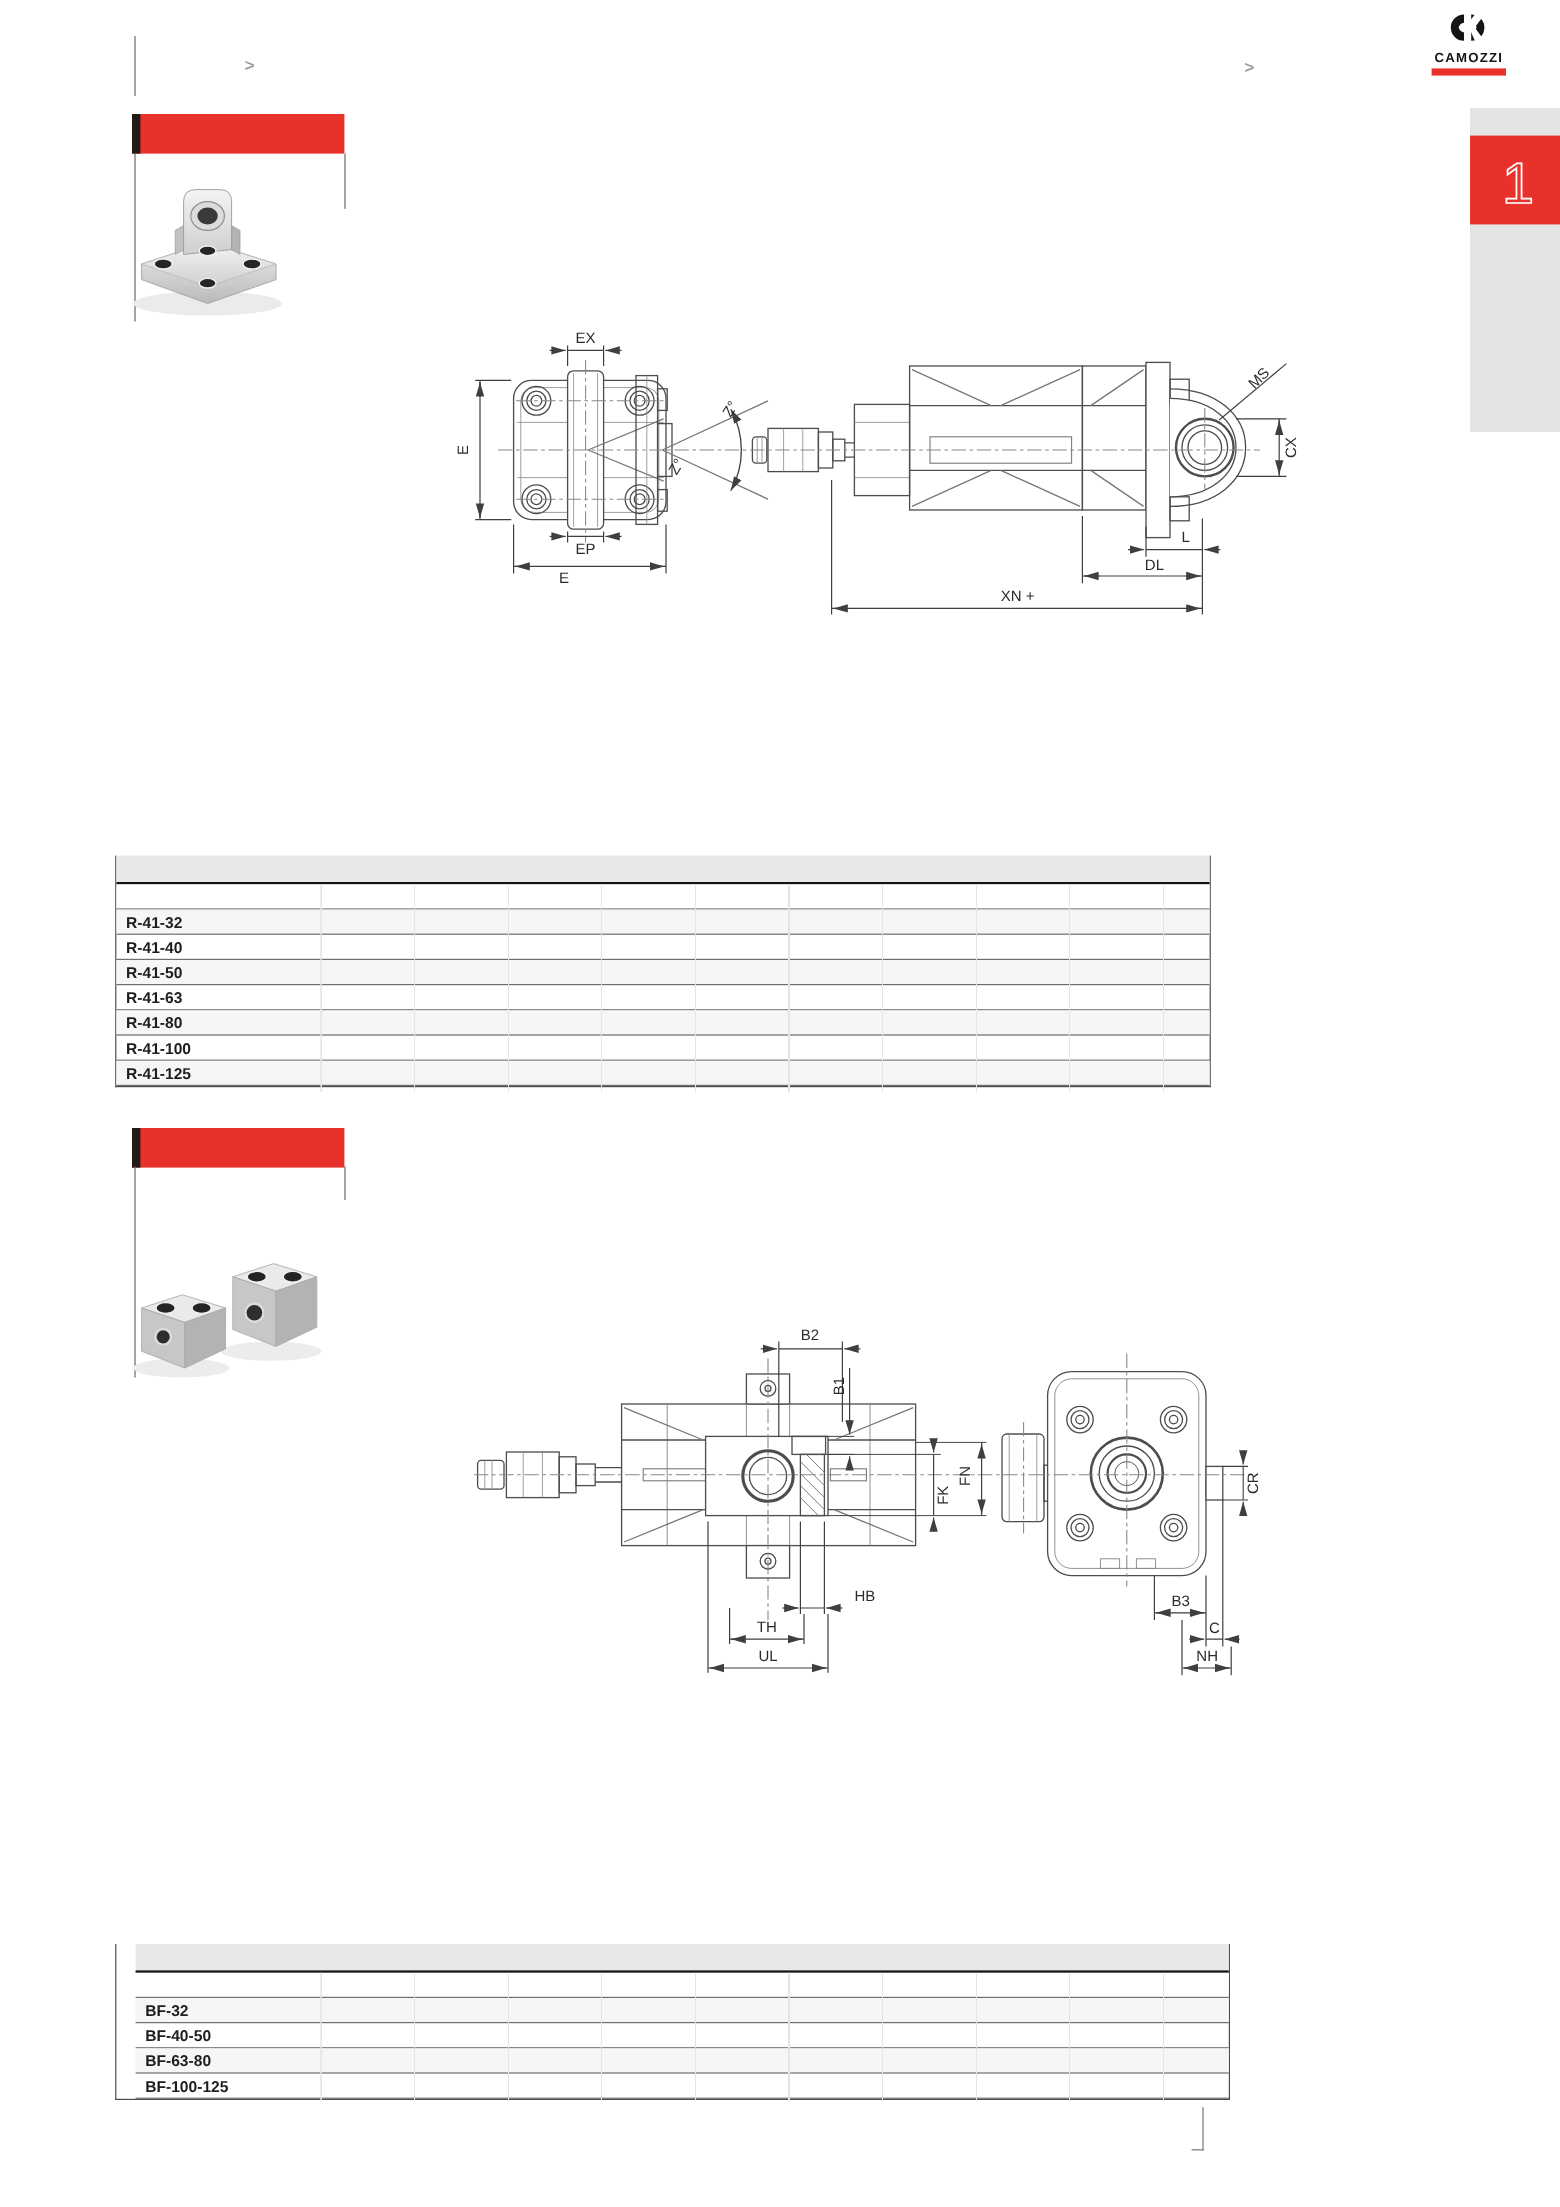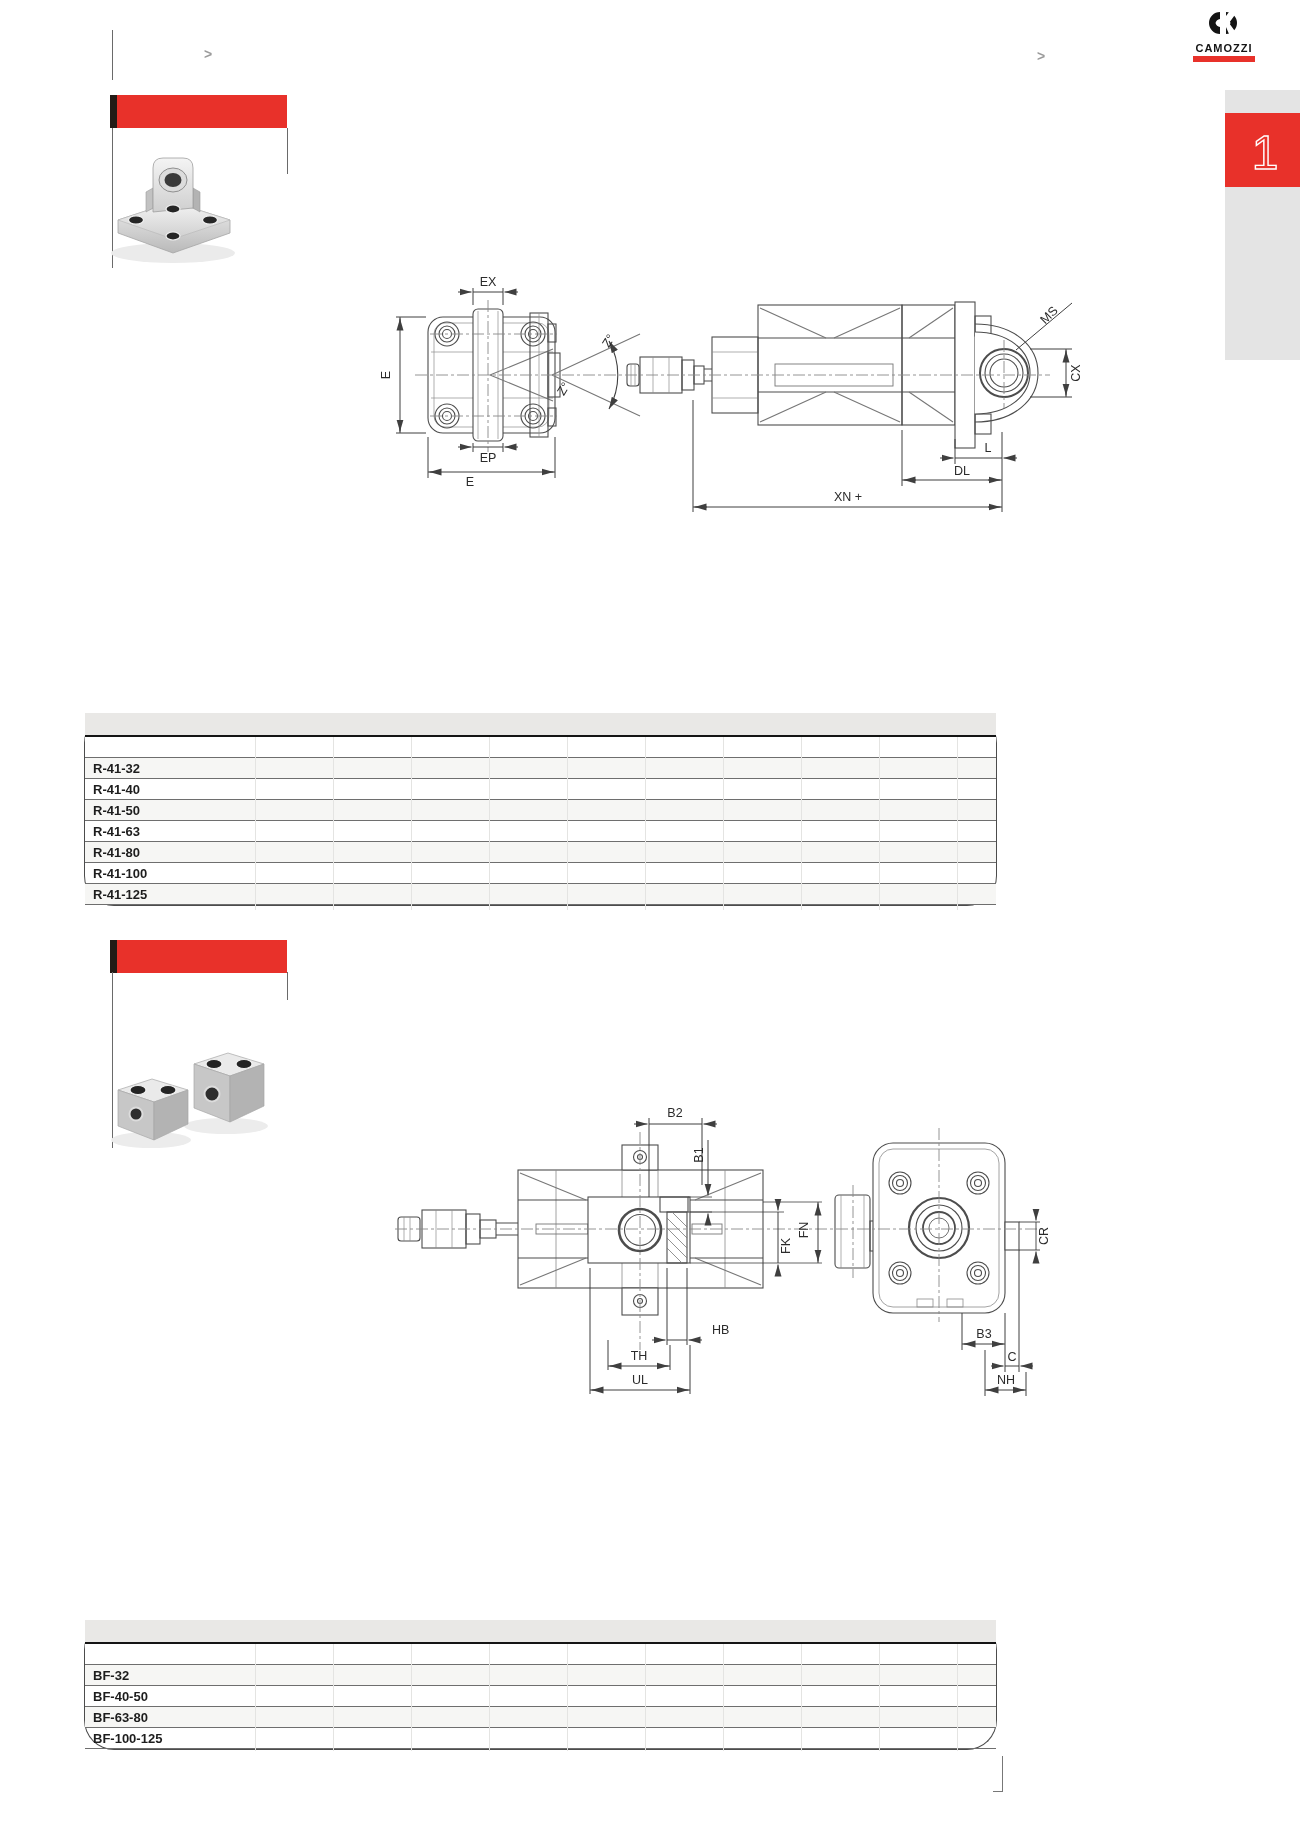--- a/index.html
+++ b/index.html
@@ -11,21 +11,21 @@
   .banner{position:absolute;left:110px;width:177px;height:33px;background:#e8312a;}
   .banner .edge{position:absolute;left:0;top:0;width:7px;height:33px;background:#241b16;}
   
   .tabgray{position:absolute;left:1225px;top:90px;width:75px;height:270px;background:#e4e4e4;}
   .tabred{position:absolute;left:1225px;top:113px;width:75px;height:74px;background:#e8312a;}
   
   .brand{position:absolute;left:1193px;top:8px;width:62px;}
   .brandname{display:block;text-align:center;font-size:11px;font-weight:bold;letter-spacing:1px;color:#151515;}
   .brandbar{display:block;margin-top:2px;height:6px;background:#e8312a;}
   
-  .cattable{position:absolute;left:84px;width:911px;border-left:1px solid #4c4c4c;border-right:1px solid #4c4c4c;border-bottom:1px solid #4c4c4c;border-radius:30px;}
+  .cattable{position:absolute;left:96px;width:911px;border-left:1px solid #4c4c4c;border-right:1px solid #4c4c4c;border-bottom:1px solid #4c4c4c;}
   .thead{height:22px;background:#e9e8e6;border-bottom:2px solid #141414;}
   .subhead{height:20px;background:#fff;border-bottom:1px solid #6e6e6e;}
   .trow{height:21px;line-height:21px;border-bottom:1px solid #6e6e6e;font-size:13px;font-weight:bold;color:#1d1d1d;padding-left:8px;box-sizing:border-box;}
   .trow:last-child{border-bottom:none;}
   .alt{background:#f6f6f4;}
   .colgrid{position:absolute;left:170px;width:741px;background:repeating-linear-gradient(90deg,#e4e4e2 0,#e4e4e2 1px,transparent 1px,transparent 78px);pointer-events:none;}
   svg text{font-family:"Liberation Sans",sans-serif;font-size:12.5px;fill:#2b2b2b;text-anchor:middle;}
   svg text.st{text-anchor:start;}
   .cornermark{background:#777;}
 </style>
@@ -352,21 +352,21 @@
   <text x="808" y="1230" transform="rotate(-90 808 1230)">FN</text>
   <text x="712" y="1334" class="st">HB</text>
   <text x="639" y="1360">TH</text>
   <text x="640" y="1384">UL</text>
   <text x="1048" y="1236" transform="rotate(-90 1048 1236)">CR</text>
   <text x="984" y="1338">B3</text>
   <text x="1012" y="1361">C</text>
   <text x="1006" y="1384">NH</text>
 </svg>
 
-<div class="cattable" style="top:1620px;">
+<div class="cattable" style="top:1620px;padding-left:16px;">
   <div class="thead"></div>
   <div class="subhead"></div>
   <div class="trow alt">BF-32</div>
   <div class="trow">BF-40-50</div>
   <div class="trow alt">BF-63-80</div>
   <div class="trow">BF-100-125</div>
   <div class="colgrid" style="top:24px;height:107px;"></div>
 </div>
 
 <div class="abs cornermark" style="left:1002px;top:1756px;width:1px;height:36px;"></div>

